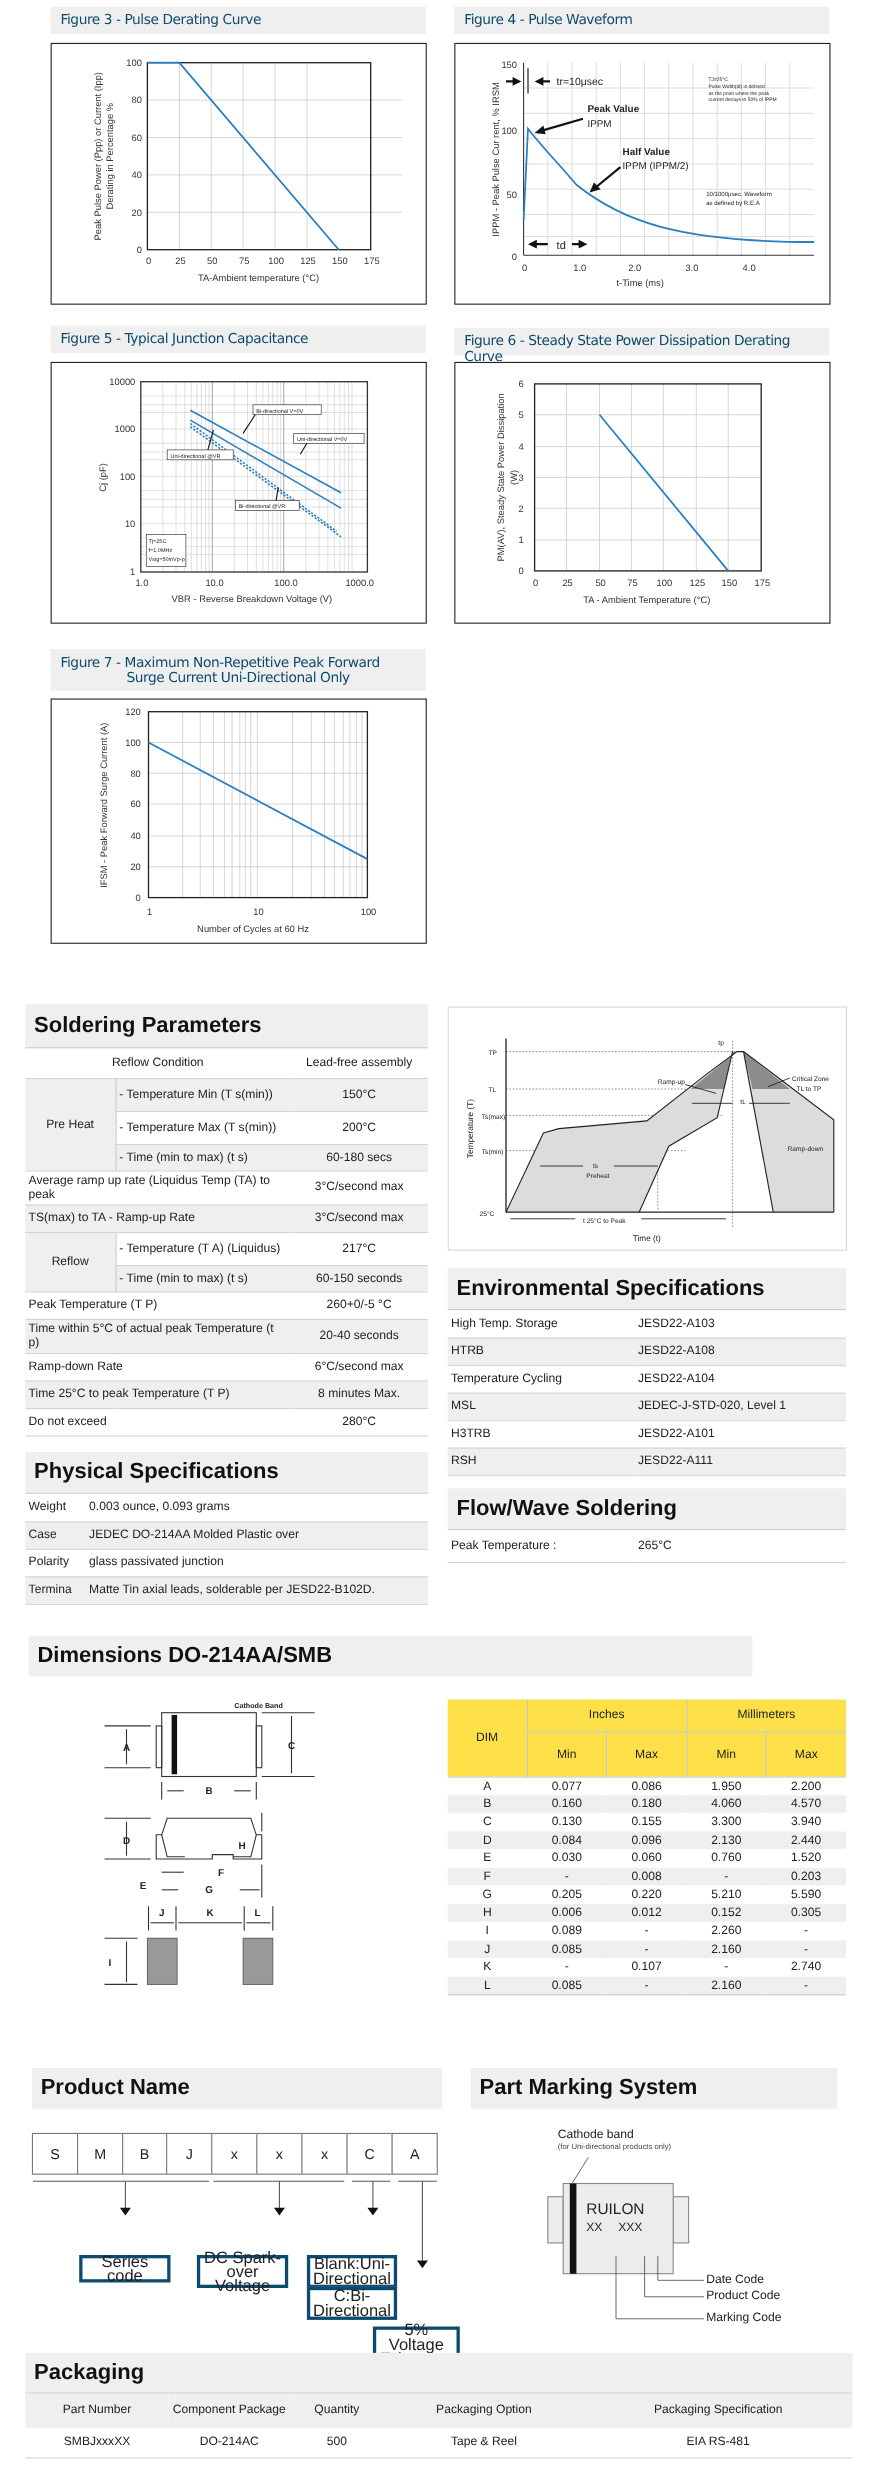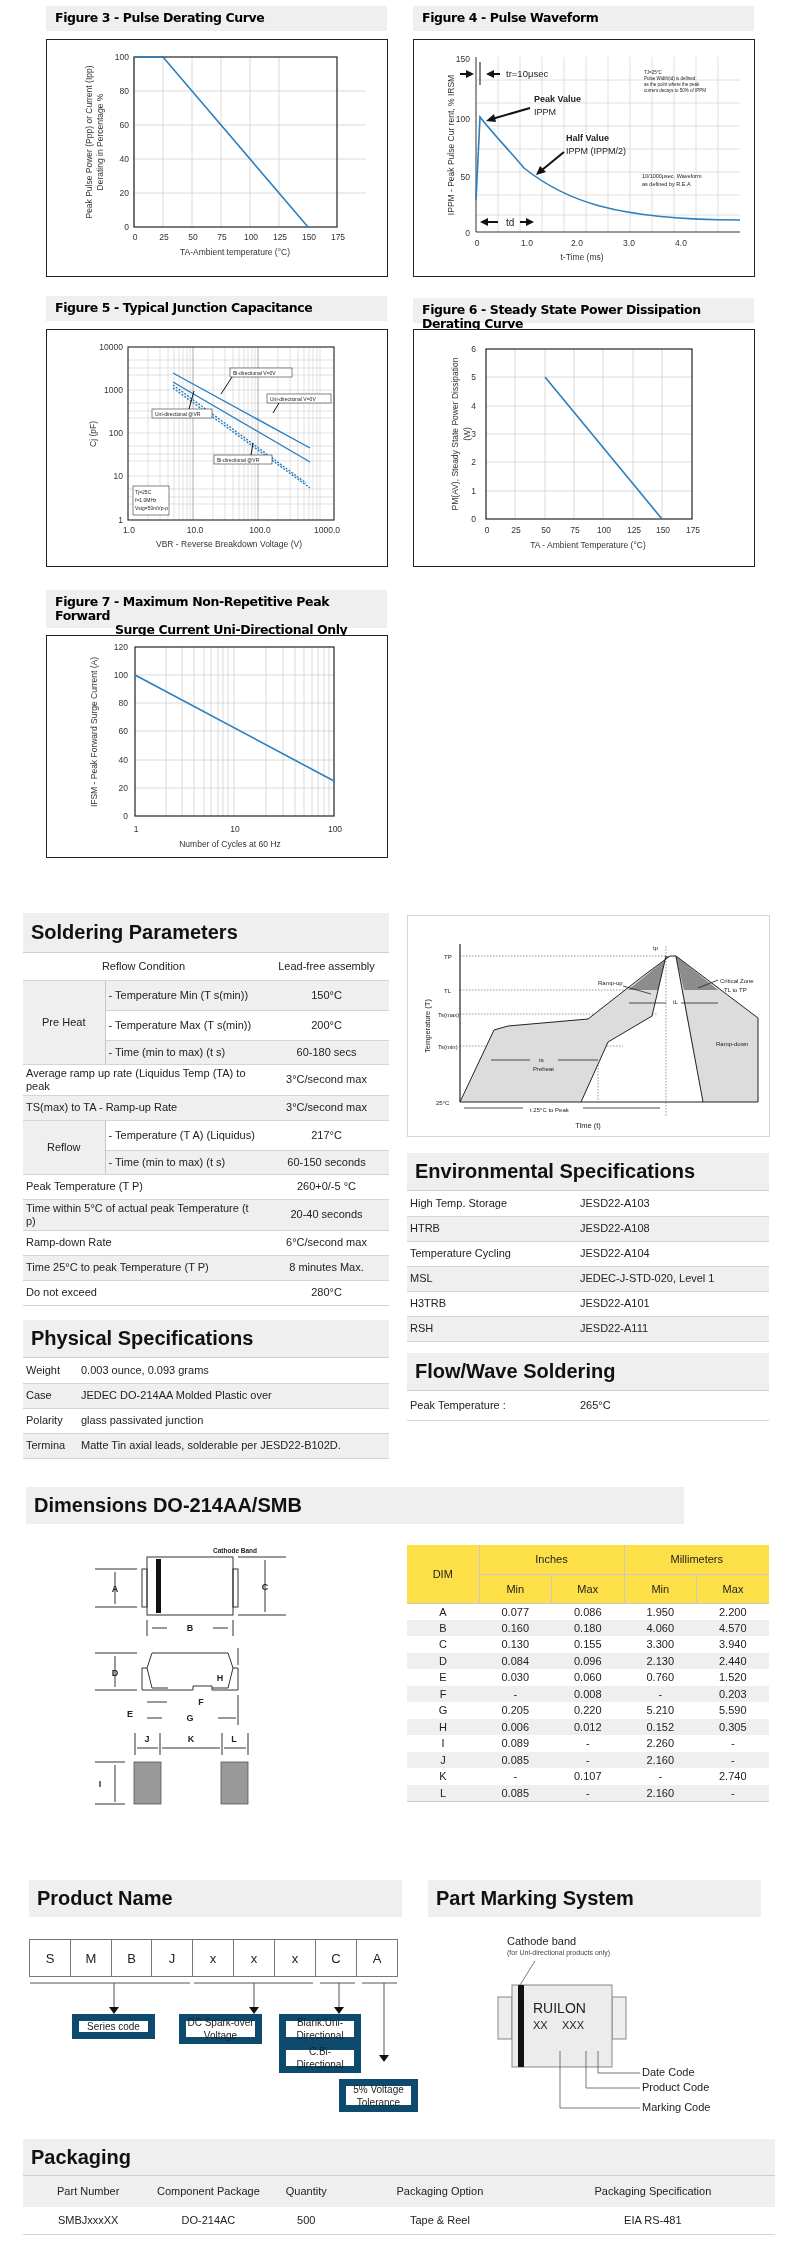--- a/index.html
+++ b/index.html
@@ -1,17 +1,17 @@
 <!DOCTYPE html>
 <html><head>
 <meta charset="utf-8">
 <style>
   * { box-sizing: border-box; margin: 0; padding: 0; }
   body { width: 790px; height: 2254px; background: #ffffff; font-family: "Liberation Sans", sans-serif; color: #111; position: relative; overflow: hidden; }
-  .fig-title { position: absolute; background: #efefef; font-family: "DejaVu Sans", sans-serif; font-size: 12.5px; font-weight: bold; color: #000000; padding: 5px 9px; letter-spacing: -0.4px; line-height: 14px; }
+  .fig-title { position: absolute; background: #efefef; font-family: "DejaVu Sans", sans-serif; font-size: 12.5px; font-weight: normal; color: #0c4a6e; padding: 5px 9px; letter-spacing: -0.4px; line-height: 14px; }
   .fig-box { position: absolute; border: 1.5px solid #222; background: #fff; }
   .fig-box svg { display: block; }
   .sec-title { position: absolute; background: #efefef; font-family: "Liberation Sans", sans-serif; font-weight: bold; font-size: 20px; color: #111; padding: 0 8px; display: flex; align-items: center; border-bottom: 1px solid #cfcfcf; }
   table { border-collapse: collapse; font-family: "Liberation Sans", sans-serif; font-size: 11px; color: #222; }
   td, th { font-weight: normal; }
   .solder-table { position: absolute; left: 23px; top: 954px; width: 366px; }
   .solder-table td { border-bottom: 1.5px solid #d4d4d4; padding: 2px 3px; vertical-align: middle; line-height: 13px; }
   .solder-table tr.g td.bgc { background: #efefef; margin-left: 16px; }
   .solder-table td.val { text-align: center; width: 125px; }
   .solder-table td.grp { text-align: center; background: #efefef; border-right: 1px solid #c8c8c8; width: 82px; }
@@ -20,21 +20,21 @@
   .kv-table tr:nth-child(even) td { background: #efefef; }
   .dim-table { position: absolute; left: 407px; top: 1545px; width: 362px; font-size: 11px; }
   .dim-table th { background: #fde047; color: #222; border-right: 1px solid #c8c8c8; border-bottom: 1px solid #c8c8c8; text-align: center; }
   .dim-table th:last-child { border-right: none; }
   .dim-table td { text-align: center; height: 16.5px; line-height: 16px; }
   .dim-table tbody tr:nth-child(even) td { background: #efefef; }
   .dim-table tbody tr:last-child td { border-bottom: 1.5px solid #c8c8c8; }
   .pack-table { position: absolute; left: 23px; top: 2175px; width: 752px; font-size: 11px; }
   .pack-table th { background: #efefef; text-align: center; height: 31px; line-height: 13px; border-top: 1px solid #cfcfcf; }
   .pack-table td { text-align: center; height: 28px; border-bottom: 1.5px solid #d4d4d4; }
-  .pn-box { position: absolute; border: 7px solid #0c4a6e; background: #fff; font-size: 10px; text-align: center; display: flex; align-items: center; justify-content: center; line-height: 13px; color: #222; }
+  .pn-box { position: absolute; border: 3px solid #0c4a6e; background: #fff; font-size: 15px; text-align: center; display: flex; align-items: center; justify-content: center; line-height: 13px; color: #222; margin-top: 36px; }
   .pn-cell { position: absolute; top: 1939px; height: 38px; border: 1px solid #777; font-size: 13px; display: flex; align-items: center; justify-content: center; color: #222; background: #fff; }
 </style>
 </head>
 <body>
 
 <div class="fig-title" style="left:46px;top:6px;width:341px;height:25px;">Figure 3 - Pulse Derating Curve</div>
 <div class="fig-box" style="left:46px;top:39px;width:342px;height:238px;">
   <svg width="339" height="235" viewBox="0 0 339 235">
     <g stroke="#d0d0d0" stroke-width="0.8">
       <line x1="87" y1="17" x2="87" y2="187"></line>
@@ -560,21 +560,21 @@
   </svg>
 </div>
 
 <table class="dim-table">
   <thead>
     <tr style="height:29px;">
       <th rowspan="2" style="width:72px;">DIM</th>
       <th colspan="2">Inches</th>
       <th colspan="2">Millimeters</th>
     </tr>
-    <tr style="height:29px;">
+    <tr style="height:41px;">
       <th>Min</th>
       <th>Max</th>
       <th>Min</th>
       <th>Max</th>
     </tr>
   </thead>
   <tbody>
     <tr>
         <td>A</td>
         <td>0.077</td>

